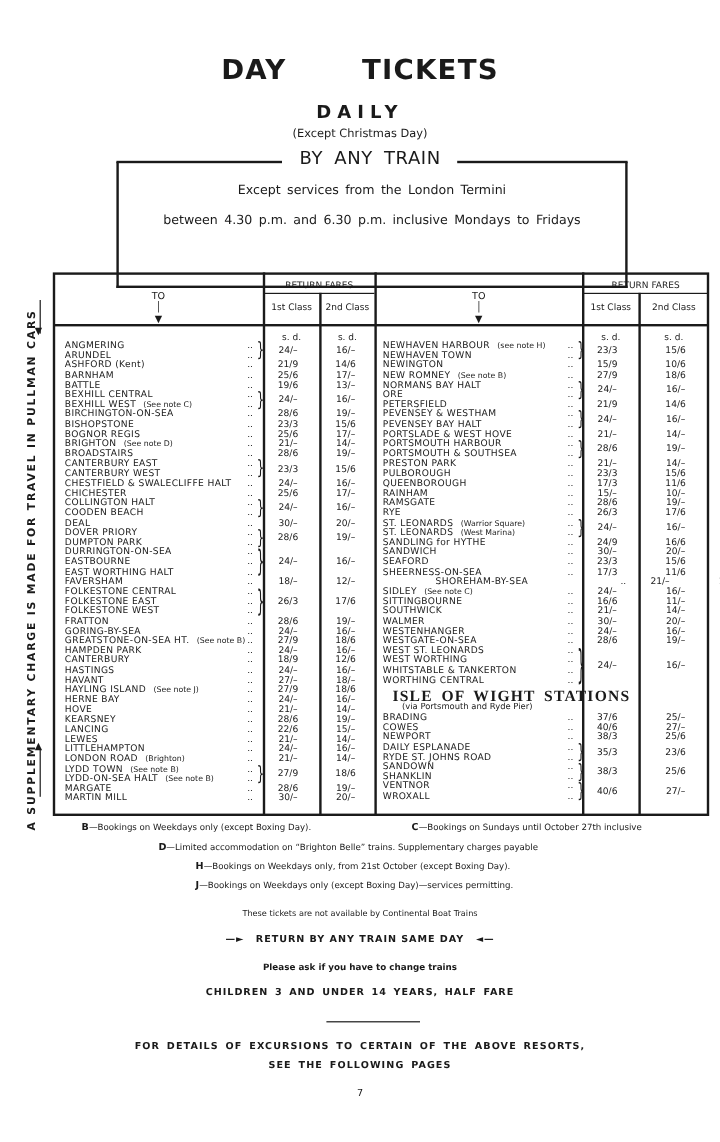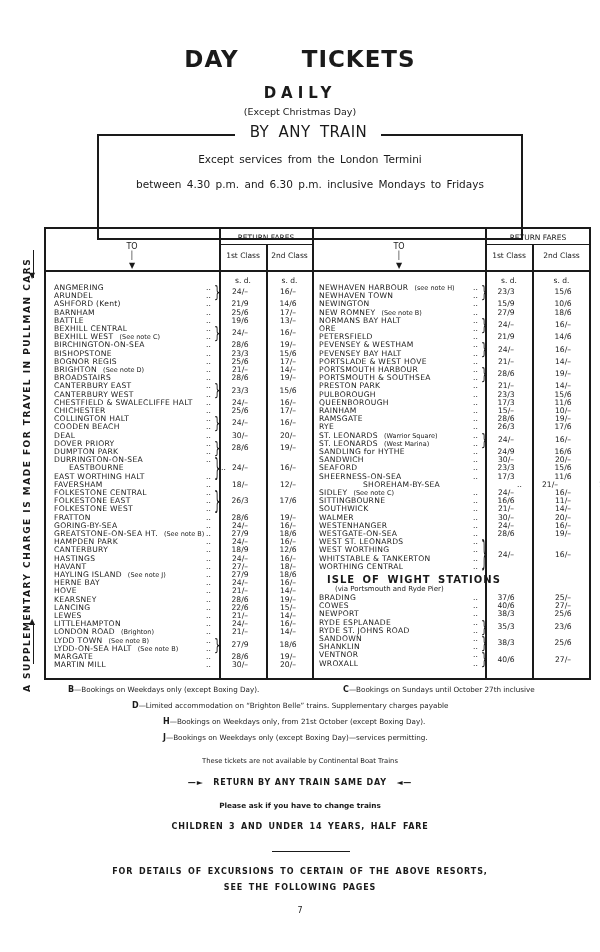--- a/index.html
+++ b/index.html
@@ -24,21 +24,21 @@
   .hdr-small { font-size: 7.5px; text-align: center; white-space: nowrap; }
   .hdr-to { font-size: 8px; text-align: center; }
 
   .rows { font-size: 7.6px; line-height: 8.2px; }
   .row { position: absolute; white-space: nowrap; }
   .stn { position: absolute; left: 0; letter-spacing: 0.3px; }
   .stn .note { font-size: 6.5px; letter-spacing: 0; }
   .dots { position: absolute; letter-spacing: 0; }
   .fare { position: absolute; text-align: center; width: 40px; }
   .brace { position: absolute; font-size: 10px; line-height: 10px; }
-  .iow-head { font-weight: bold; font-size: 10px; letter-spacing: 1px; word-spacing: 3px; }
+  .iow-head { font-weight: bold; font-size: 13px; letter-spacing: 1px; word-spacing: 3px; font-family: Liberation Serif, serif; }
   .iow-sub { font-size: 7px; }
 
   .notes { font-size: 7.2px; white-space: nowrap; }
   .notes b { font-size: 8px; }
   .center-bold { left: 0; width: 600px; text-align: center; font-weight: bold; }
   .rule { height: 0; border-top: 1px solid #1a1a1a; }
 </style>
 </head>
 <body>
 
@@ -198,21 +198,21 @@
       <span class="dots" style="left: 152px;">..</span>
     </div>
     <div class="row" style="top: 164px; left: 0px; width: 258px; height: 8.2px;">
       <span class="stn"><span>DUMPTON PARK</span></span>
       <span class="dots" style="left: 152px;">..</span>
     </div>
     <div class="row" style="top: 172.2px; left: 0px; width: 258px; height: 8.2px;">
       <span class="stn"><span>DURRINGTON-ON-SEA</span></span>
       <span class="dots" style="left: 152px;">..</span>
     </div>
-    <div class="row" style="top: 180.4px; left: 15px; width: 296px; height: 8.2px;">
+    <div class="row" style="top: 180.4px; left: 0px; width: 296px; height: 8.2px;">
       <span class="stn"><span>EASTBOURNE</span></span>
       <span class="dots" style="left: 152px;">..</span>
     </div>
     <div class="row" style="top: 188.6px; left: 0px; width: 258px; height: 8.2px;">
       <span class="stn"><span>EAST WORTHING HALT</span></span>
       <span class="dots" style="left: 152px;">..</span>
     </div>
     <div class="row" style="top: 196.8px; left: 0px; width: 258px; height: 8.2px;">
       <span class="stn"><span>FAVERSHAM</span></span>
       <span class="dots" style="left: 152px;">..</span>
@@ -582,21 +582,21 @@
         <span class="fare" style="left: 167px;">40/6</span>
         <span class="fare" style="left: 224px;">27/–</span>
       </div>
       <div class="row" style="top: 16.4px; left: 0px; width: 248px; height: 8.2px; padding-left: 20px;">
         <span class="stn"><span>NEWPORT</span></span>
         <span class="dots" style="left: 154px;">..</span>
         <span class="fare" style="left: 167px;">38/3</span>
         <span class="fare" style="left: 224px;">25/6</span>
       </div>
       <div class="row" style="top: 24.6px; left: 0px; width: 272px; height: 8.2px;">
-        <span class="stn"><span>RYDE ESPLANADE</span></span>
+        <span class="stn"><span>DAILY ESPLANADE</span></span>
         <span class="dots" style="left: 154px;">..</span>
       </div>
       <div class="row" style="top: 32.8px; left: 0px; width: 272px; height: 8.2px;">
         <span class="stn"><span>RYDE ST. JOHNS ROAD</span></span>
         <span class="dots" style="left: 154px;">..</span>
       </div>
       <div class="row" style="top: 41px; left: 0px; width: 272px; height: 8.2px;">
         <span class="stn"><span>SANDOWN</span></span>
         <span class="dots" style="left: 154px;">..</span>
       </div>

